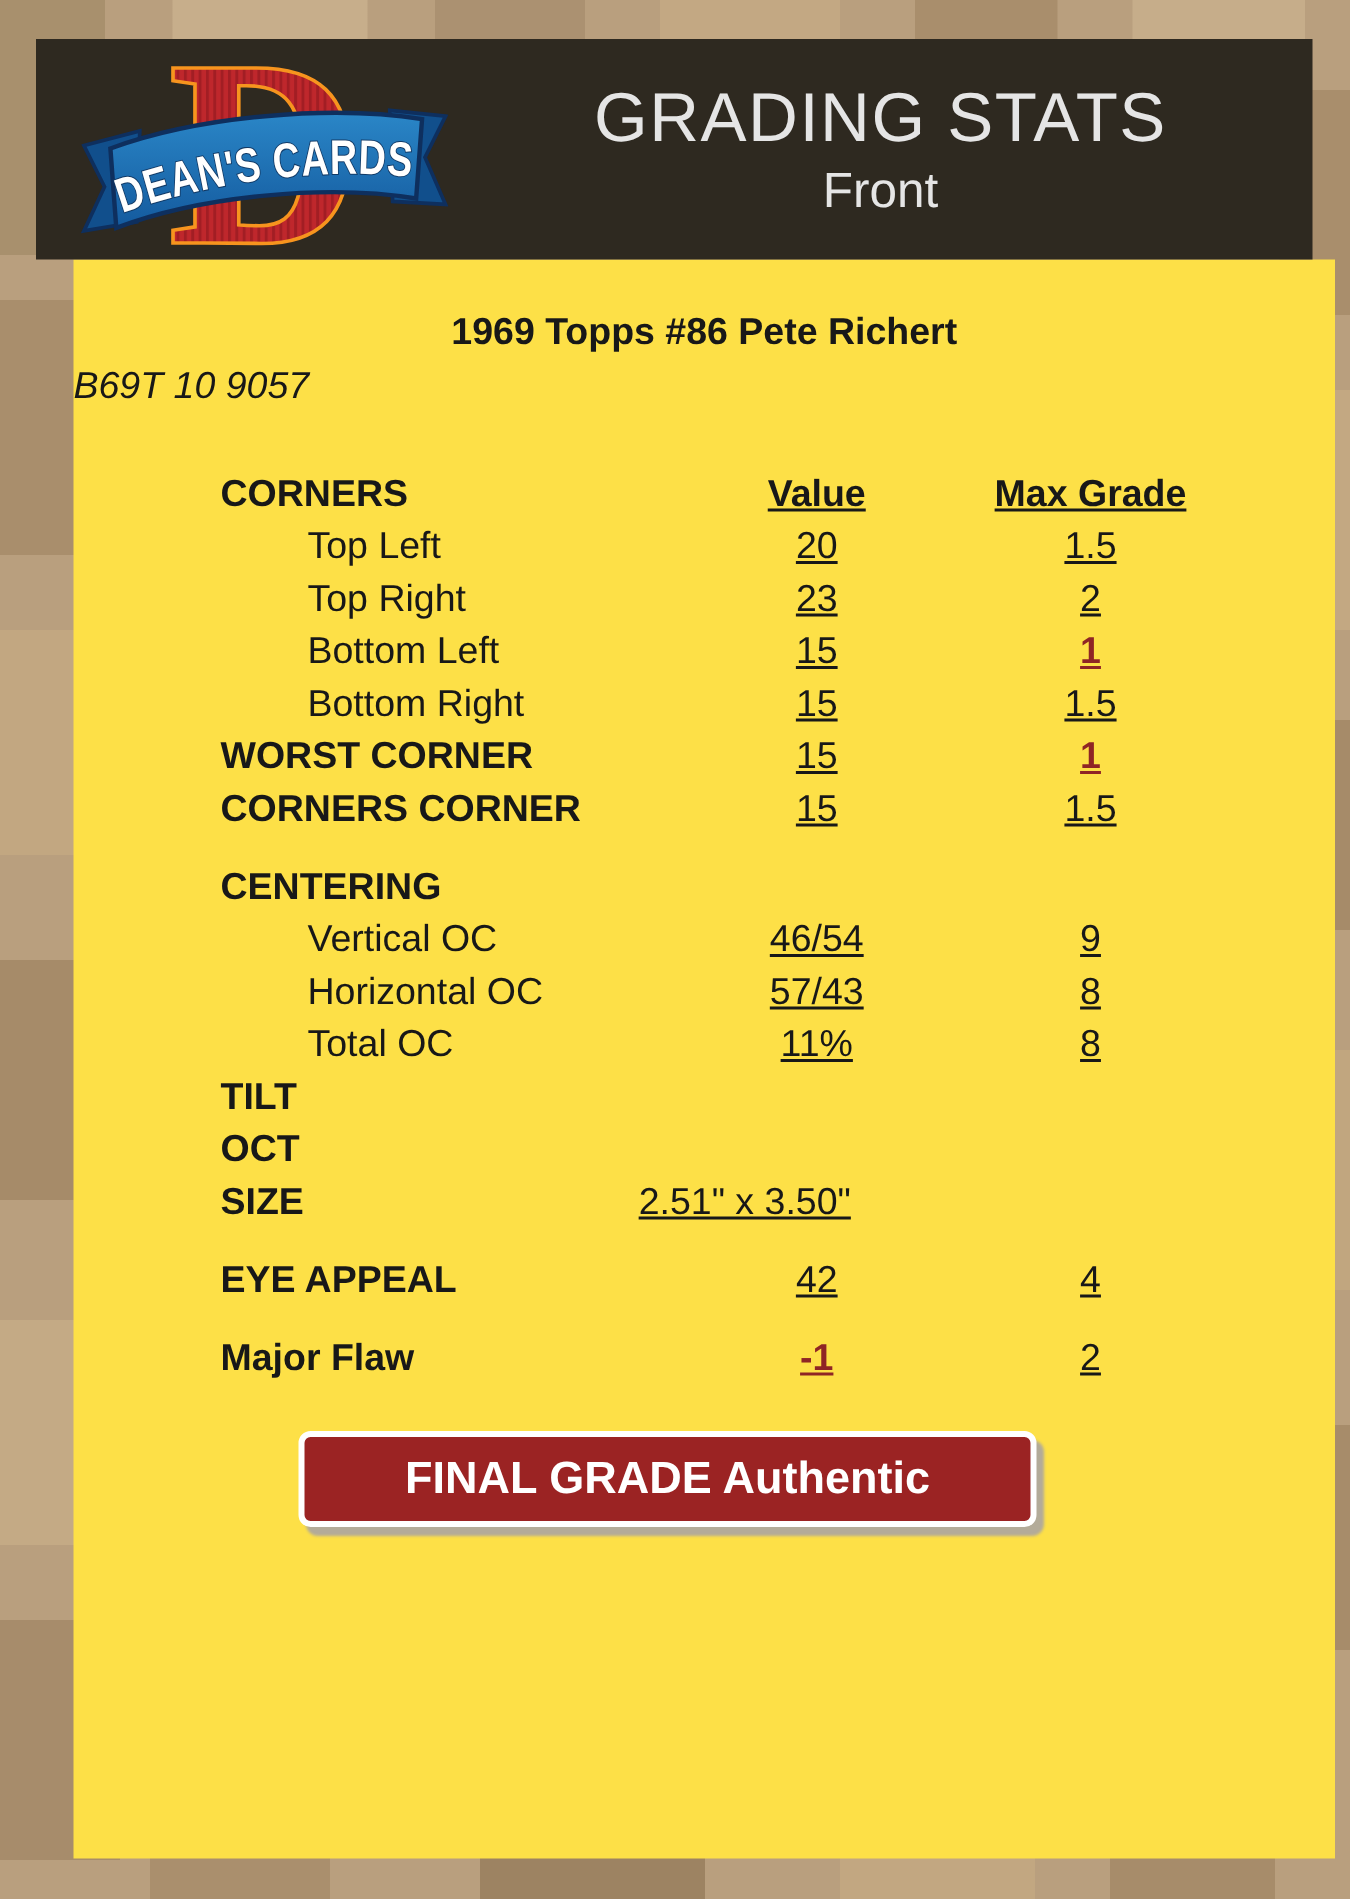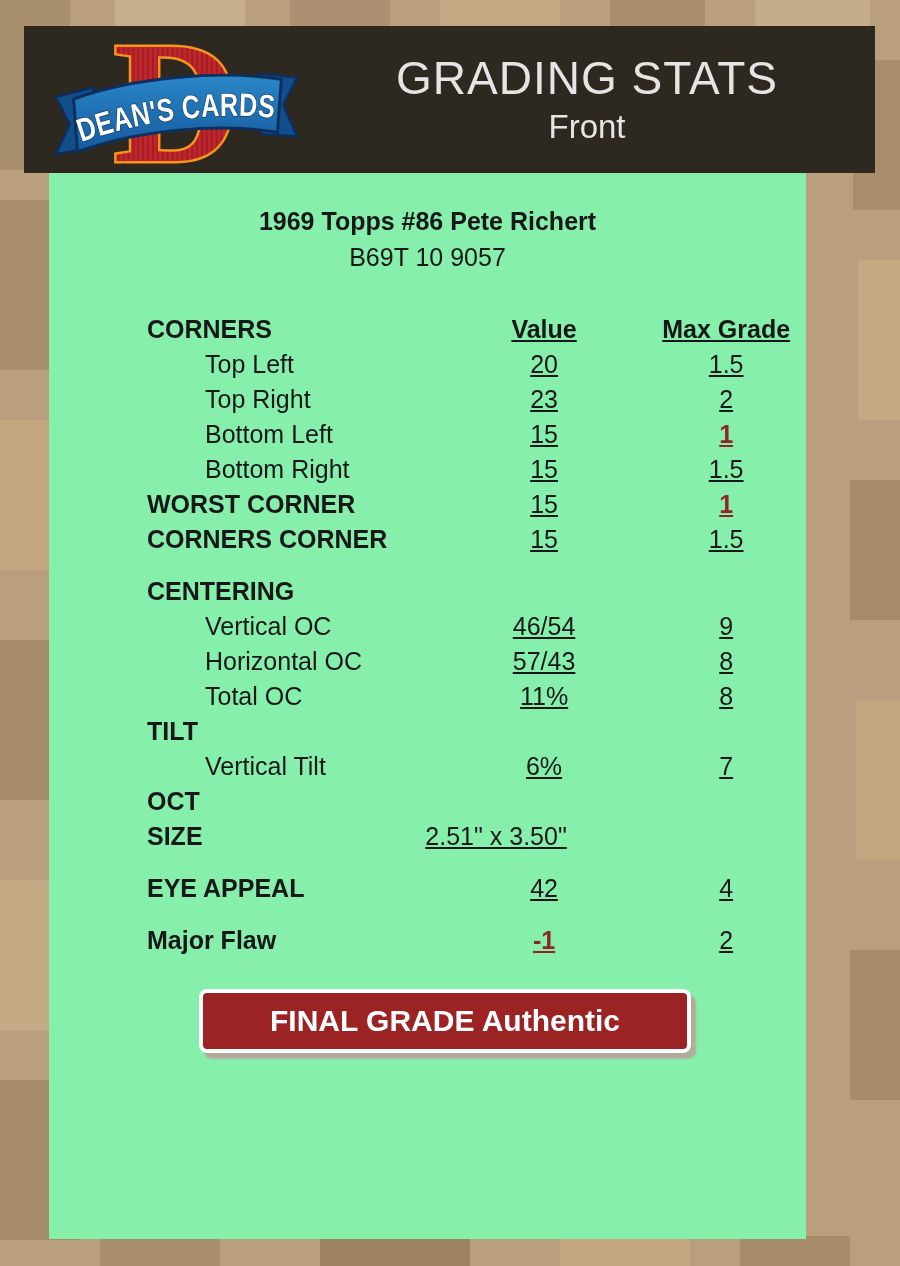--- a/index.html
+++ b/index.html
@@ -42,25 +42,25 @@
   }
   .header{
     position:absolute; left:24px; top:26px; width:851px; height:147px;
     background:#2e2920; display:flex; align-items:center; z-index:2;
   }
   .logo{ margin-left:30px; width:245px; height:128px; flex:0 0 auto; }
   .header-text{ flex:1 1 auto; text-align:center; color:#e5e5e5; }
   .header-title{ font-size:46px; letter-spacing:1px; line-height:1.1; }
   .header-sub{ font-size:33px; margin-top:4px; }
   .panel{
-    position:absolute; left:49px; top:173px; width:757px; height:1066px;
-    background:#86efac; z-index:1; color:#181818;
+    position:absolute; left:49px; top:173px; width:841px; height:1066px;
+    background:#fde047; z-index:1; color:#181818;
   }
   .card-title{ margin-top:34px; text-align:center; font-size:25px; font-weight:bold; line-height:29px; }
-  .card-serial{ margin-top:7px; text-align:center; font-size:25px; line-height:29px; }
+  .card-serial{ margin-top:7px; font-size:25px; line-height:29px;font-style:italic; }
   table.stats{
     margin:40px 0 12px 98px; border-collapse:collapse; table-layout:fixed;
     font-size:25px; color:#181818;
   }
   table.stats col.c-label{ width:295px; }
   table.stats col.c-value{ width:205px; }
   table.stats col.c-max{ width:160px; }
   table.stats td{ height:35px; padding:0; vertical-align:middle; line-height:1; }
   td.label{ text-align:left; white-space:nowrap; }
   td.label.indent{ padding-left:58px; }
@@ -174,25 +174,20 @@
         <tr>
           <td class="label indent">Total OC</td>
           <td class="value">11%</td>
           <td class="max">8</td>
         </tr>
         <tr class="bold">
           <td class="label">TILT</td>
           <td class="value"></td>
           <td class="max"></td>
         </tr>
-        <tr>
-          <td class="label indent">Vertical Tilt</td>
-          <td class="value">6%</td>
-          <td class="max">7</td>
-        </tr>
         <tr class="bold">
           <td class="label">OCT</td>
           <td class="value"></td>
           <td class="max"></td>
         </tr>
         <tr class="bold">
           <td class="label">SIZE</td>
           <td class="value size-val">2.51" x 3.50"</td>
           <td class="max"></td>
         </tr>

